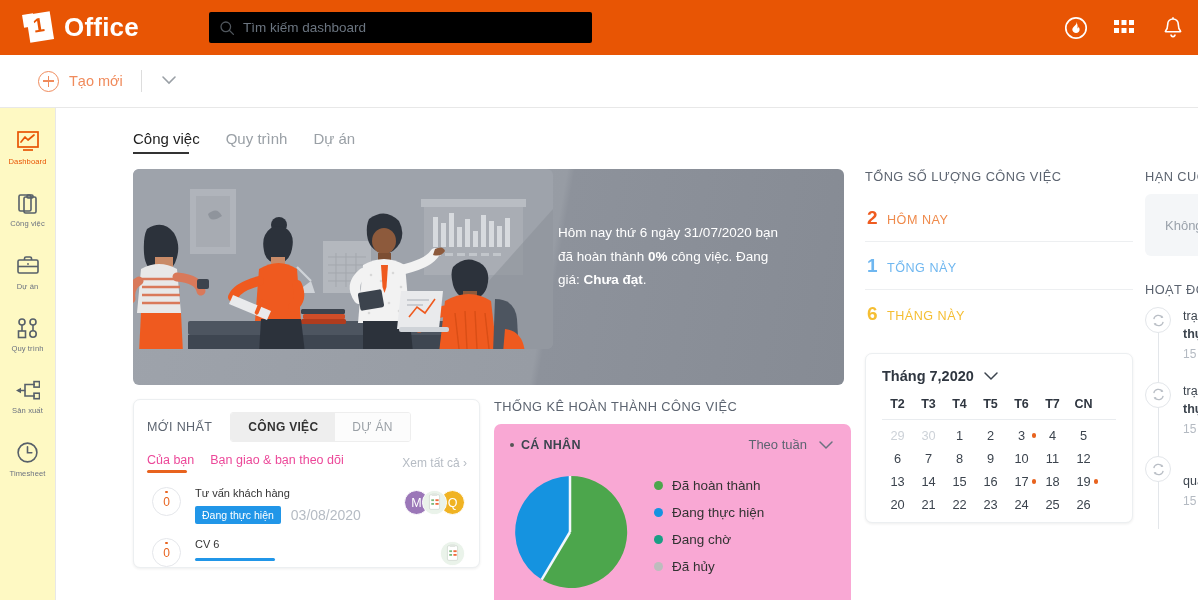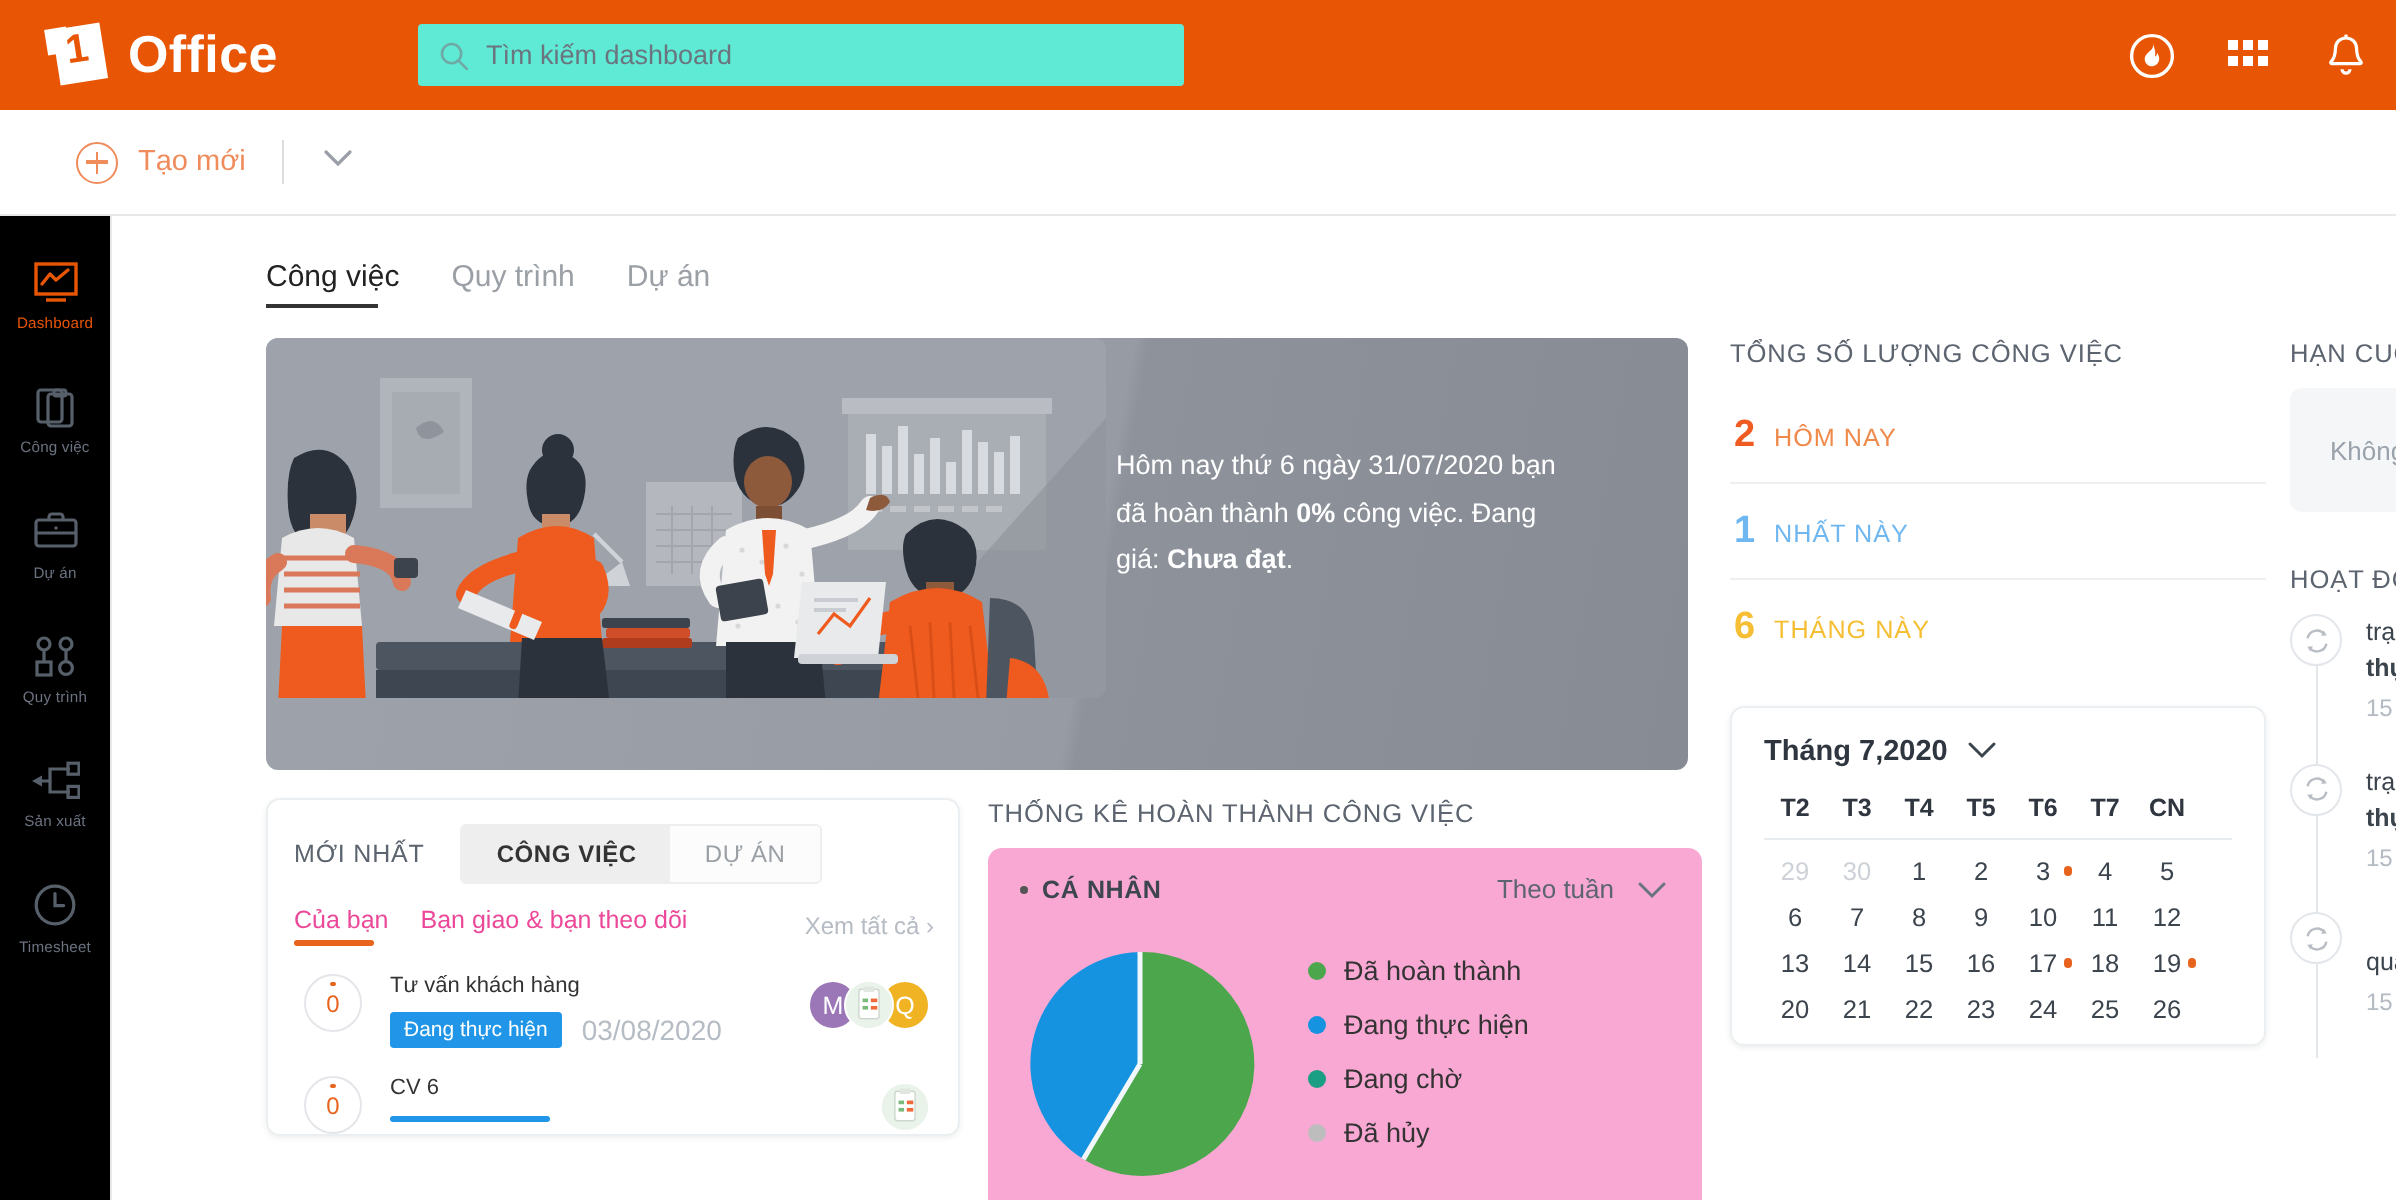--- a/index.html
+++ b/index.html
@@ -33,21 +33,21 @@
     transform: rotate(-9deg); line-height: 1;
   }
   .logo-text {
     color: #fff; font-size: 26px; font-weight: bold; margin-left: 8px;
     letter-spacing: 0.2px;
   }
 
   .search-box {
     position: absolute; left: 209px; top: 12px;
     width: 383px; height: 31px;
-    background: #5eead4; border-radius: 2px;
+    background: #000000; border-radius: 2px;
     display: flex; align-items: center;
   }
   .search-box .mag { margin-left: 10px; width: 16px; height: 16px; opacity: .65; }
   .search-input {
     border: none; outline: none; flex: 1;
     font-family: "Liberation Sans", sans-serif;
     font-size: 13.5px; color: #6b7580; margin-left: 8px;
     background: transparent;
   }
   .search-input::placeholder { color: #6b7580; }
@@ -77,21 +77,21 @@
   .plus-circle::after { top: 4px; left: 8.5px; height: 11px; width: 1.6px; }
   .create-label { color: #F08B5C; font-size: 14.5px; margin-left: 10px; }
   .tb-divider { width: 1px; height: 22px; background: #ddd; margin: 0 18px; }
   .chev-down { cursor: pointer; }
 
   
   .body-wrap { display: flex; height: 492px; background: #fff; }
 
   
   .sidebar {
-    width: 56px; background: #000000; border-right: 1px solid #e8e8e8;
+    width: 56px; background: #fef9c3; border-right: 1px solid #e8e8e8;
     padding-top: 16px; flex-shrink: 0;
   }
   .side-item {
     display: flex; flex-direction: column; align-items: center;
     margin-bottom: 16px; cursor: pointer; padding: 4px 0;
   }
   .side-item .si-icon { height: 26px; display: flex; align-items: center; }
   .side-item .si-label {
     font-size: 7.6px; color: #6b7280; margin-top: 4px; text-align: center;
     line-height: 1.1; letter-spacing: .1px;
@@ -676,21 +676,21 @@
       <div class="col-mid">
         <div class="sec-title">TỔNG SỐ LƯỢNG CÔNG VIỆC</div>
 
         <div>
           <div class="count-row">
             <span class="count-num" style="color:#EF5B20">2</span>
             <span class="count-lbl" style="color:#EF8A4B">HÔM NAY</span>
           </div>
           <div class="count-row">
             <span class="count-num" style="color:#6FB7F0">1</span>
-            <span class="count-lbl" style="color:#6FB7F0">NHẤT NÀY</span>
+            <span class="count-lbl" style="color:#6FB7F0">TỔNG NÀY</span>
           </div>
           <div class="count-row">
             <span class="count-num" style="color:#F5BE33">6</span>
             <span class="count-lbl" style="color:#F5BE33">THÁNG NÀY</span>
           </div>
         </div>
 
         <div class="card cal-card">
           <div class="cal-head">
             <span>Tháng 7,2020</span>

